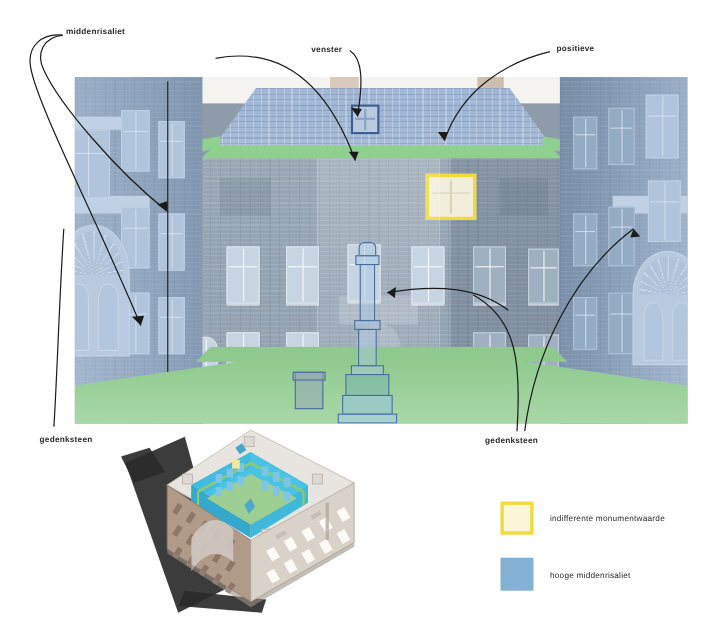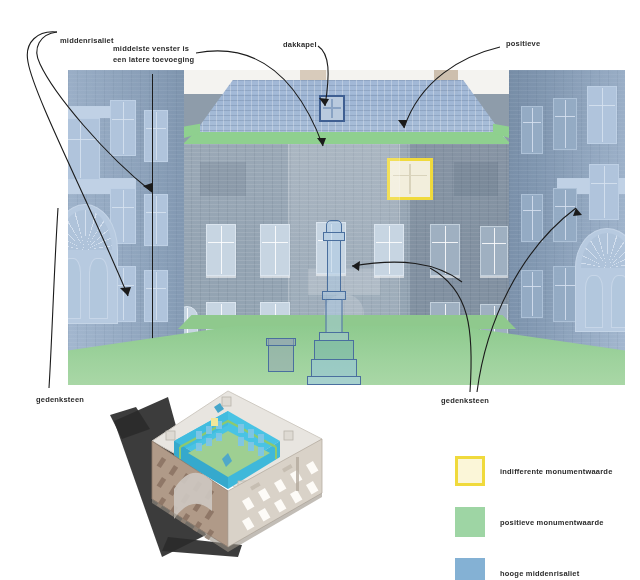--- a/index.html
+++ b/index.html
@@ -197,21 +197,21 @@
   .model{position:absolute;left:110px;top:385px;width:232px;height:180px;}
   .model svg{display:block;}
 
   
   .legend{position:absolute;left:455px;top:456px;width:180px;}
   .legend-row{display:flex;align-items:center;margin-bottom:21px;}
   .sw{width:30px;height:30px;box-sizing:border-box;flex:0 0 auto;}
   .sw-y{background:#fbf6d8;border:3px solid #f0da3c;}
   .sw-g{background:#9ed5a4;}
   .sw-b{background:#84b1d4;}
-  .legend-label{margin-left:15px;font-size:7.5px;font-weight:700;color:#2b2b2b;letter-spacing:.2px;}
+  .legend-label{margin-left:15px;font-size:7.5px;font-weight:400;color:#2b2b2b;letter-spacing:.2px;}
 </style>
 </head>
 <body>
 
 <div class="root">
 
   <div class="render">
 
     <div class="sky">
       <div class="chimney" style="left:20px;"></div>
@@ -444,36 +444,30 @@
       <polygon points="128,296 120,288 131,287"></polygon>
       <polygon points="152,192 143,186 152,183"></polygon>
       <polygon points="323,146 317,138 326,138"></polygon>
       <polygon points="325,106 319,98 329,99"></polygon>
       <polygon points="404,128 398,120 407,120"></polygon>
       <polygon points="576,208 582,215 573,216"></polygon>
       <polygon points="352,266 360,261 359,271"></polygon>
     </g>
   </svg>
 
-  <div class="anno" style="left:60px;top:36px;">middenrisaliet</div>
-  <div class="anno" style="left:113px;top:44px;">middelste venster is
-een latere toevoeging</div>
-  <div class="anno" style="left:283px;top:40px;">dakkapel</div>
+  <div class="anno" style="left:60px;top:24px;">middenrisaliet</div>
+  <div class="anno" style="left:283px;top:40px;">venster</div>
   <div class="anno" style="left:506px;top:39px;">positieve</div>
   <div class="anno" style="left:36px;top:395px;">gedenksteen</div>
   <div class="anno" style="left:441px;top:396px;">gedenksteen</div>
 
   <div class="legend">
     <div class="legend-row">
       <div class="sw sw-y"></div>
       <div class="legend-label">indifferente monumentwaarde</div>
     </div>
     <div class="legend-row">
-      <div class="sw sw-g"></div>
-      <div class="legend-label">positieve monumentwaarde</div>
-    </div>
-    <div class="legend-row">
       <div class="sw sw-b"></div>
       <div class="legend-label">hooge middenrisaliet</div>
     </div>
   </div>
 
 </div>
 
 </body></html>

